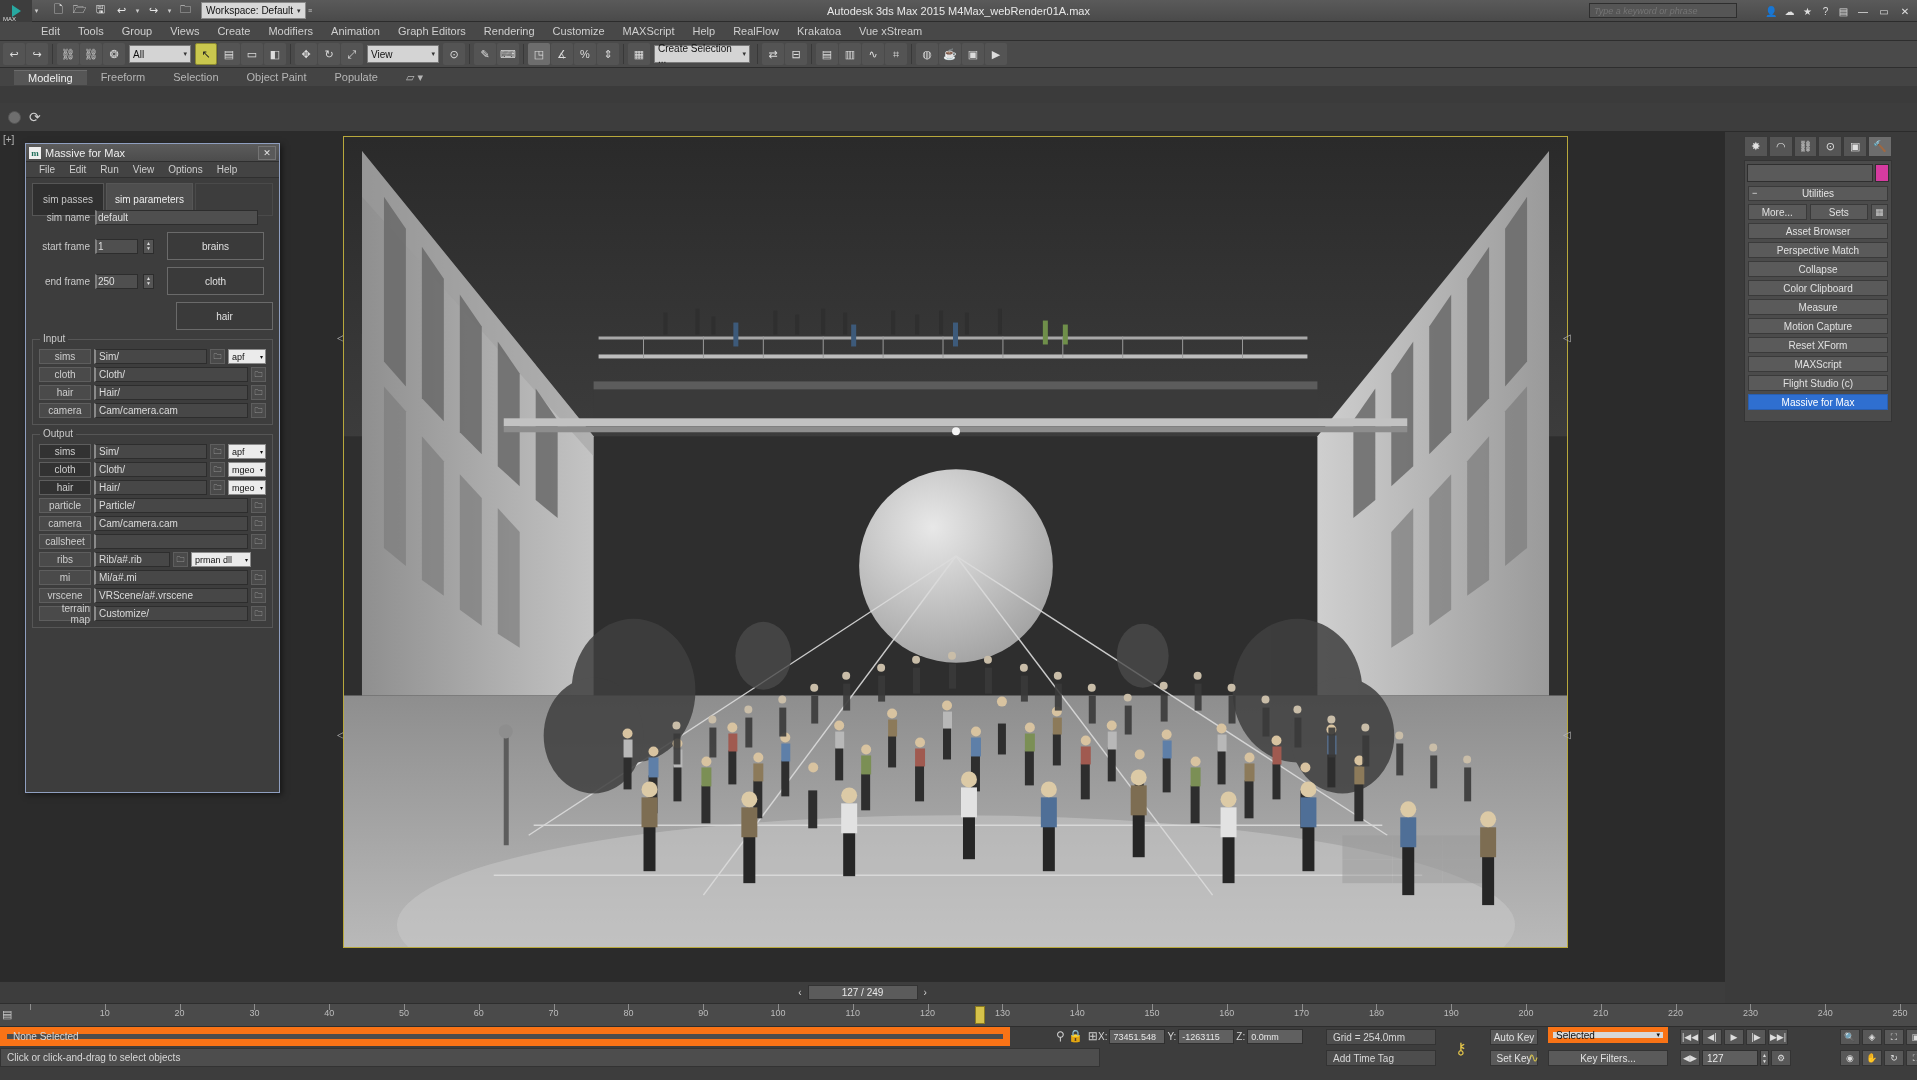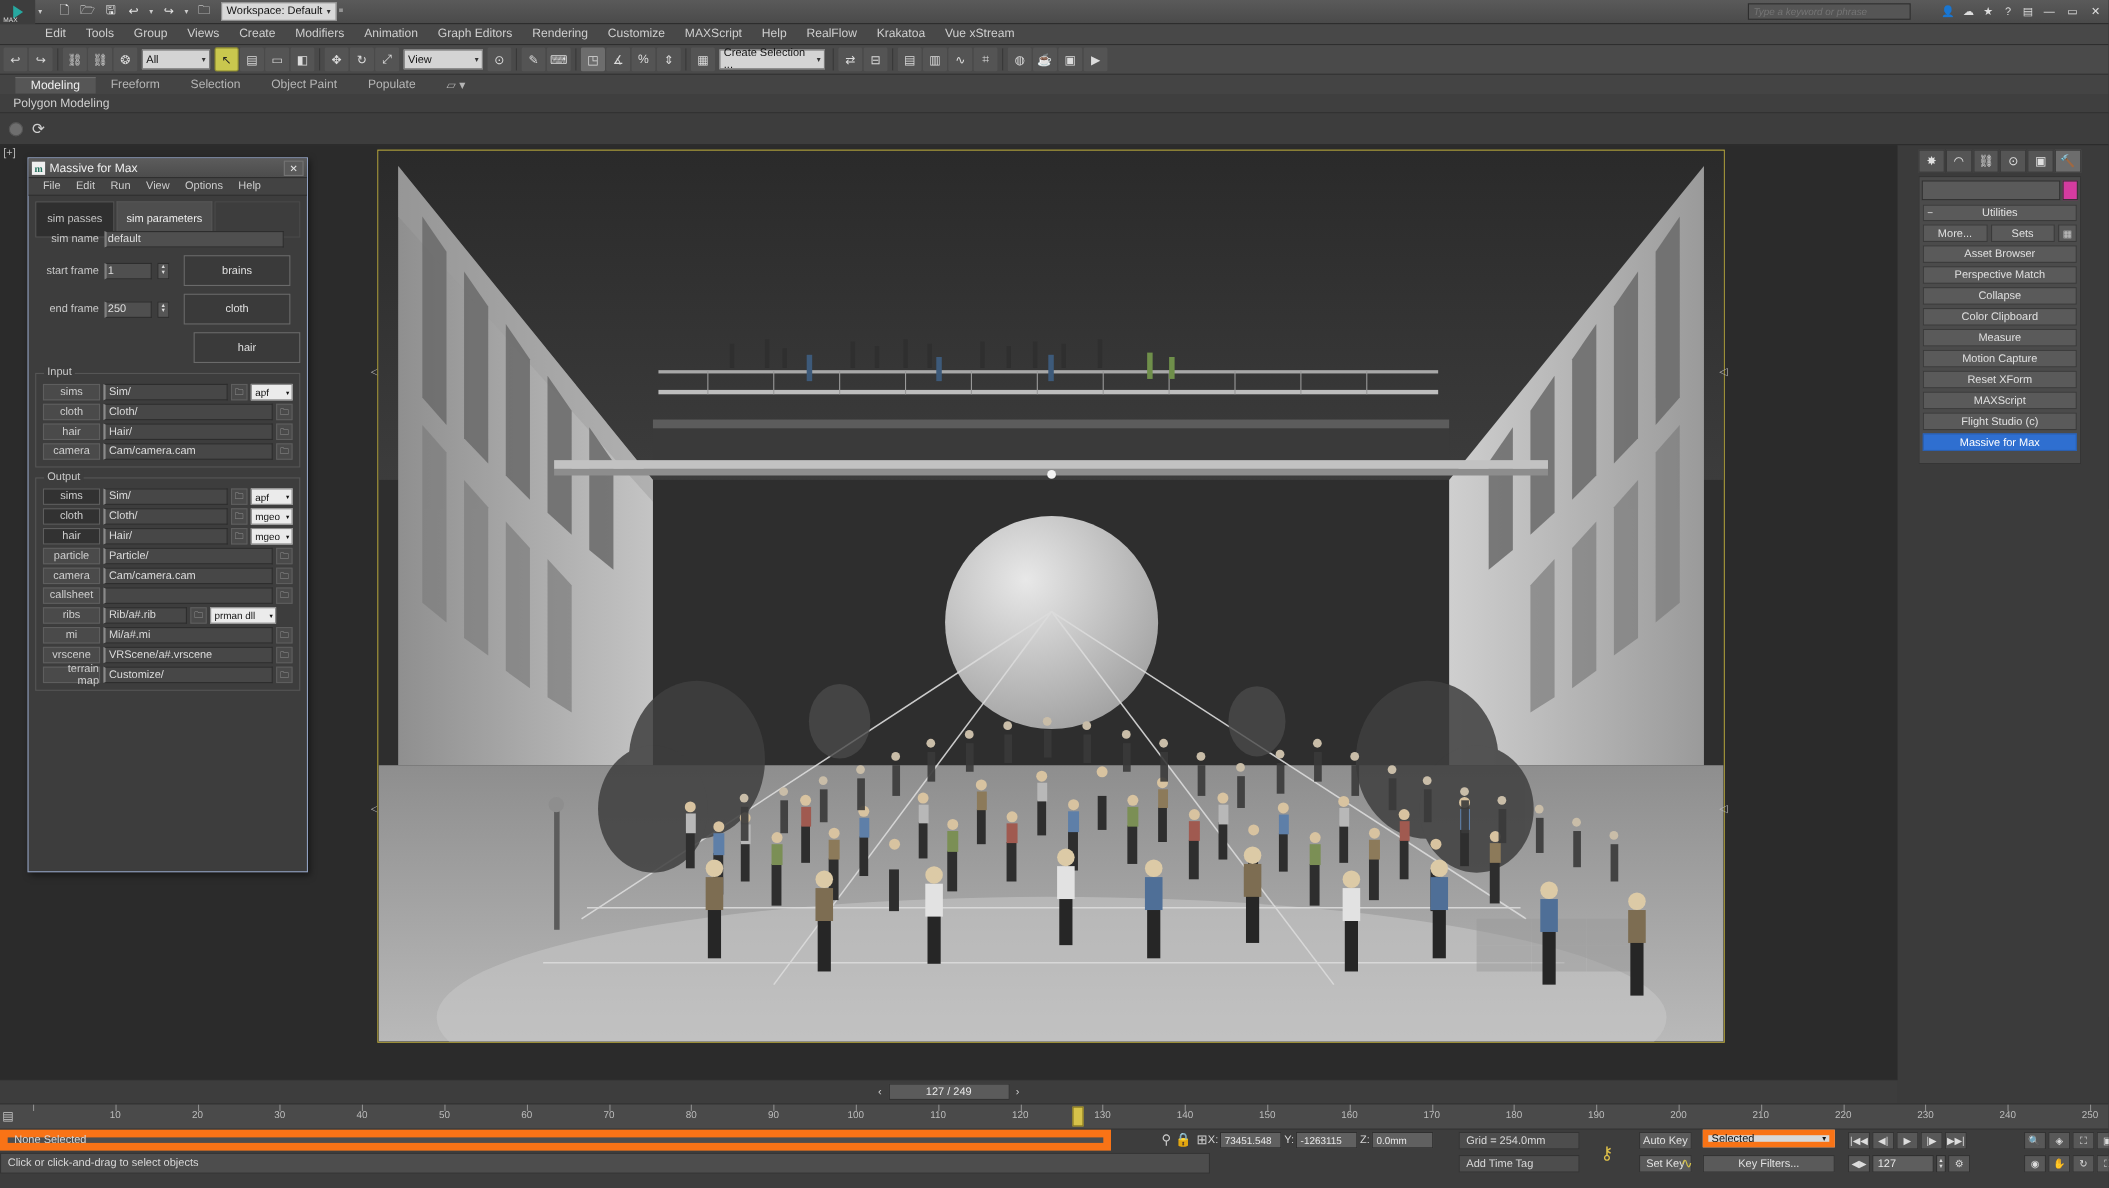--- a/index.html
+++ b/index.html
@@ -324,20 +324,21 @@
       <div class="tb-caret">▾</div>
       <div class="qicon">↪</div>
       <div class="tb-caret">▾</div>
       <div class="qicon">🗀</div>
     </div>
     <div class="wsbox">
       <span>Workspace: Default</span>
       <span class="wsarrow">▾</span>
     </div>
     <div class="tb-caret">≡</div>
+    <div class="titletext">Autodesk 3ds Max 2015    M4Max_webRender01A.max</div>
     <input class="keywordbox" placeholder="Type a keyword or phrase" style="">
     <div class="tb-right">
       <div class="tbr-ico">👤</div>
       <div class="tbr-ico">☁</div>
       <div class="tbr-ico">★</div>
       <div class="tbr-ico">?</div>
       <div class="tbr-ico">▤</div>
       <div class="winbtn">—</div>
       <div class="winbtn">▭</div>
       <div class="winbtn close">✕</div>
@@ -415,23 +416,20 @@
     <div class="tbtn">▶</div>
   </div>
 
   <div class="ribbon">
     <div class="rtab active">Modeling</div>
     <div class="rtab">Freeform</div>
     <div class="rtab">Selection</div>
     <div class="rtab">Object Paint</div>
     <div class="rtab">Populate</div>
     <div class="rtab">▱ ▾</div>
-  </div>
-  <div class="ribbon2">
-    <div class="lbl">Polygon Modeling</div>
   </div>
   <div class="ribbon3">
     <div class="rcircle"></div>
     <div class="rrefresh">⟳</div>
   </div>
 
   <div class="viewport">
     <div class="vp-label">[+]</div>
     <div class="vp-arrow-l" style="left:337px;top:200px;">◁</div>
     <div class="vp-arrow-l" style="left:337px;top:597px;">◁</div>

